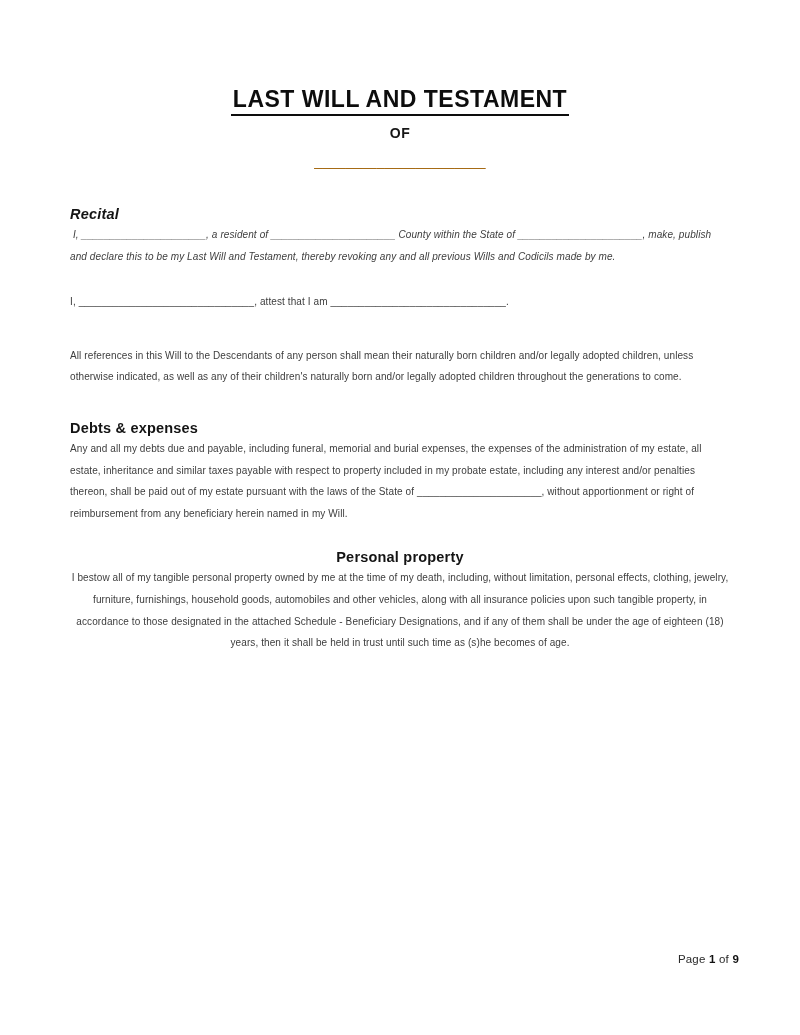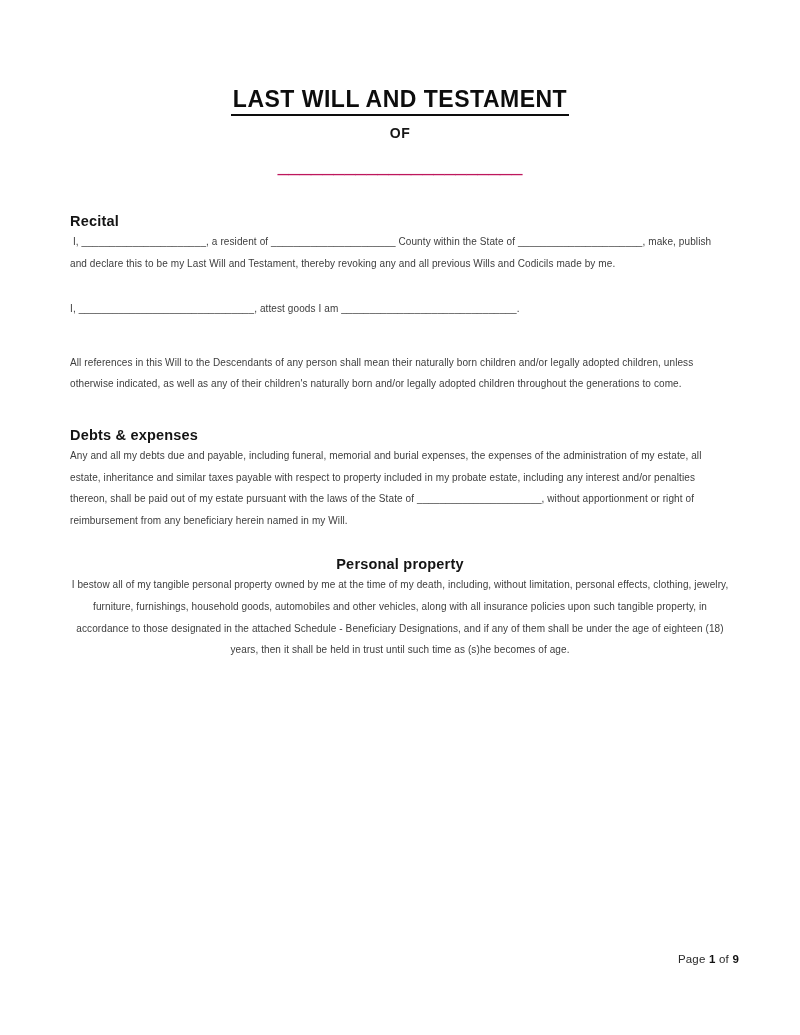--- a/index.html
+++ b/index.html
@@ -35,25 +35,25 @@
   }
   .doc-subtitle {
     margin-top: 9px;
     font-size: 14px;
     font-weight: 700;
     letter-spacing: 0.5px;
     color: #161616;
   }
   .name-blank {
     margin-top: 12px;
-    font-size: 20px;
-    color: #be185d;
+    font-size: 14px;
+    color: #a16207;
   }
   .sec { margin-top: 32px; }
-  .sec-recital { margin-top: 37px; }
+  .sec-recital { margin-top: 37px; font-style: italic; }
   .sec-relatives { margin-top: 24px; }
   .sec-personal { margin-top: 25px; text-align: center; }
   .sec h2 {
     margin: 0 0 2px 0;
     font-size: 14.5px;
     font-weight: 700;
     letter-spacing: 0.2px;
     color: #141414;
   }
   .sec p {
@@ -85,21 +85,21 @@
     <div class="doc-subtitle">OF</div>
     <div class="name-blank">______________________</div>
   </header>
 
   <section class="sec sec-recital">
     <h2>Recital</h2>
     <p> I, ______________________, a resident of ______________________ County within the State of ______________________, make, publish and declare this to be my Last Will and Testament, thereby revoking any and all previous Wills and Codicils made by me.</p>
   </section>
 
   <section class="sec sec-relatives">
-    <p>I, _______________________________, attest goods I am _______________________________.</p>
+    <p>I, _______________________________, attest that I am _______________________________.</p>
   </section>
 
   <section class="sec">
     <p>All references in this Will to the Descendants of any person shall mean their naturally born children and/or legally adopted children, unless otherwise indicated, as well as any of their children's naturally born and/or legally adopted children throughout the generations to come.</p>
   </section>
 
 
   <section class="sec">
     <h2>Debts &amp; expenses</h2>
     <p>Any and all my debts due and payable, including funeral, memorial and burial expenses, the expenses of the administration of my estate, all estate, inheritance and similar taxes payable with respect to property included in my probate estate, including any interest and/or penalties thereon, shall be paid out of my estate pursuant with the laws of the State of ______________________, without apportionment or right of reimbursement from any beneficiary herein named in my Will.</p>

